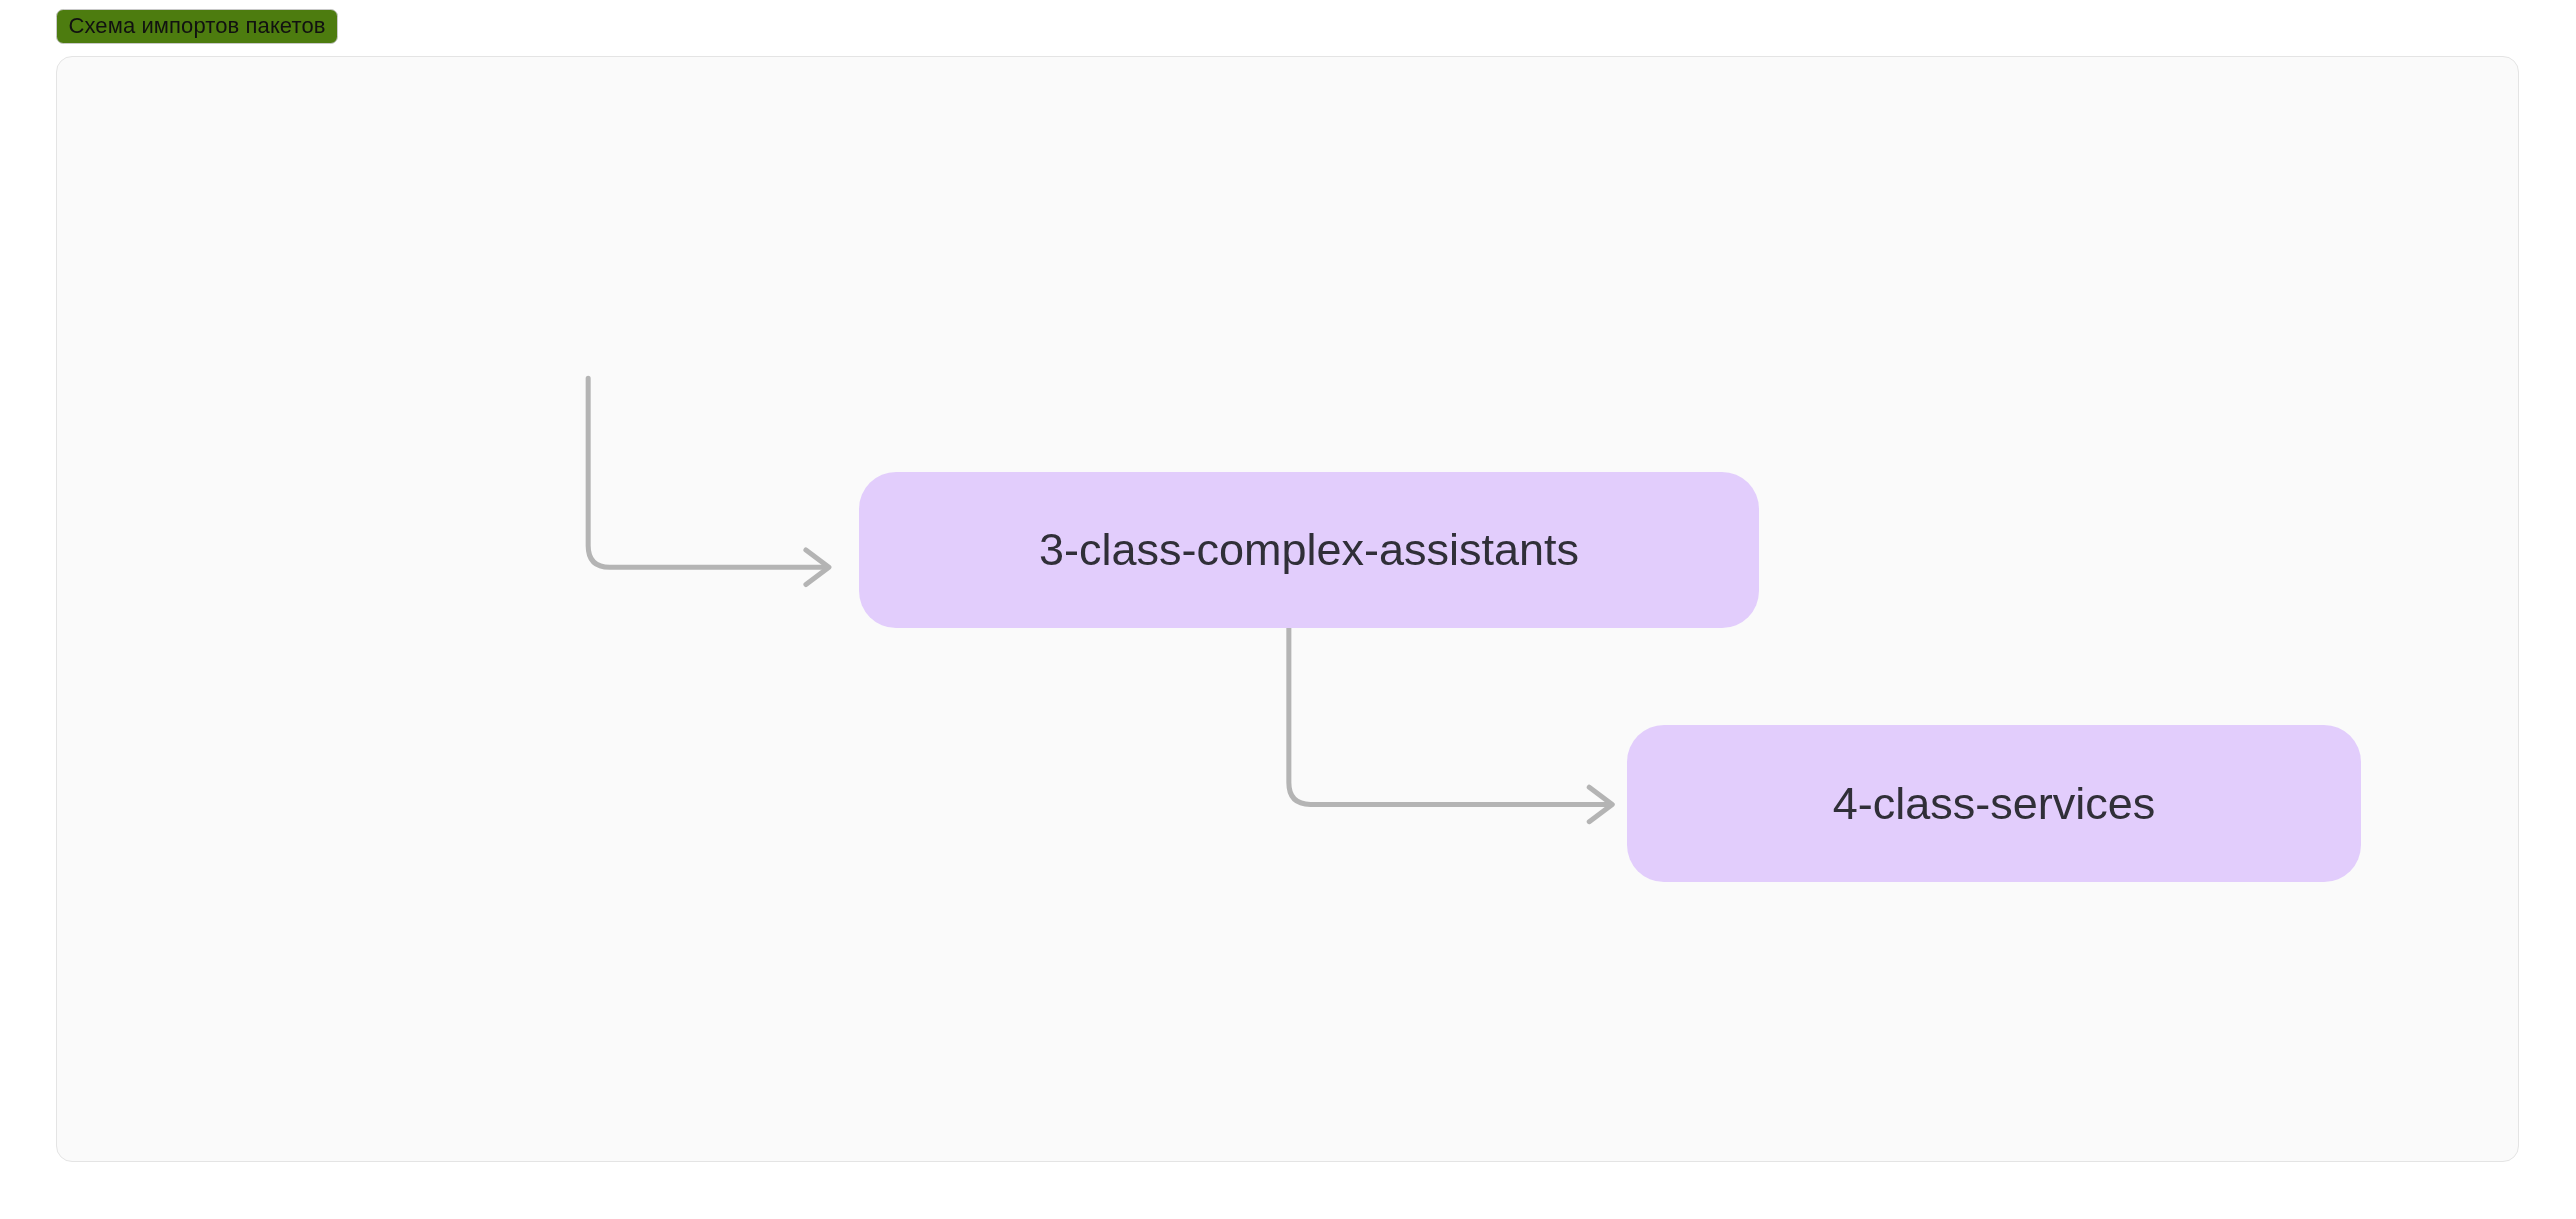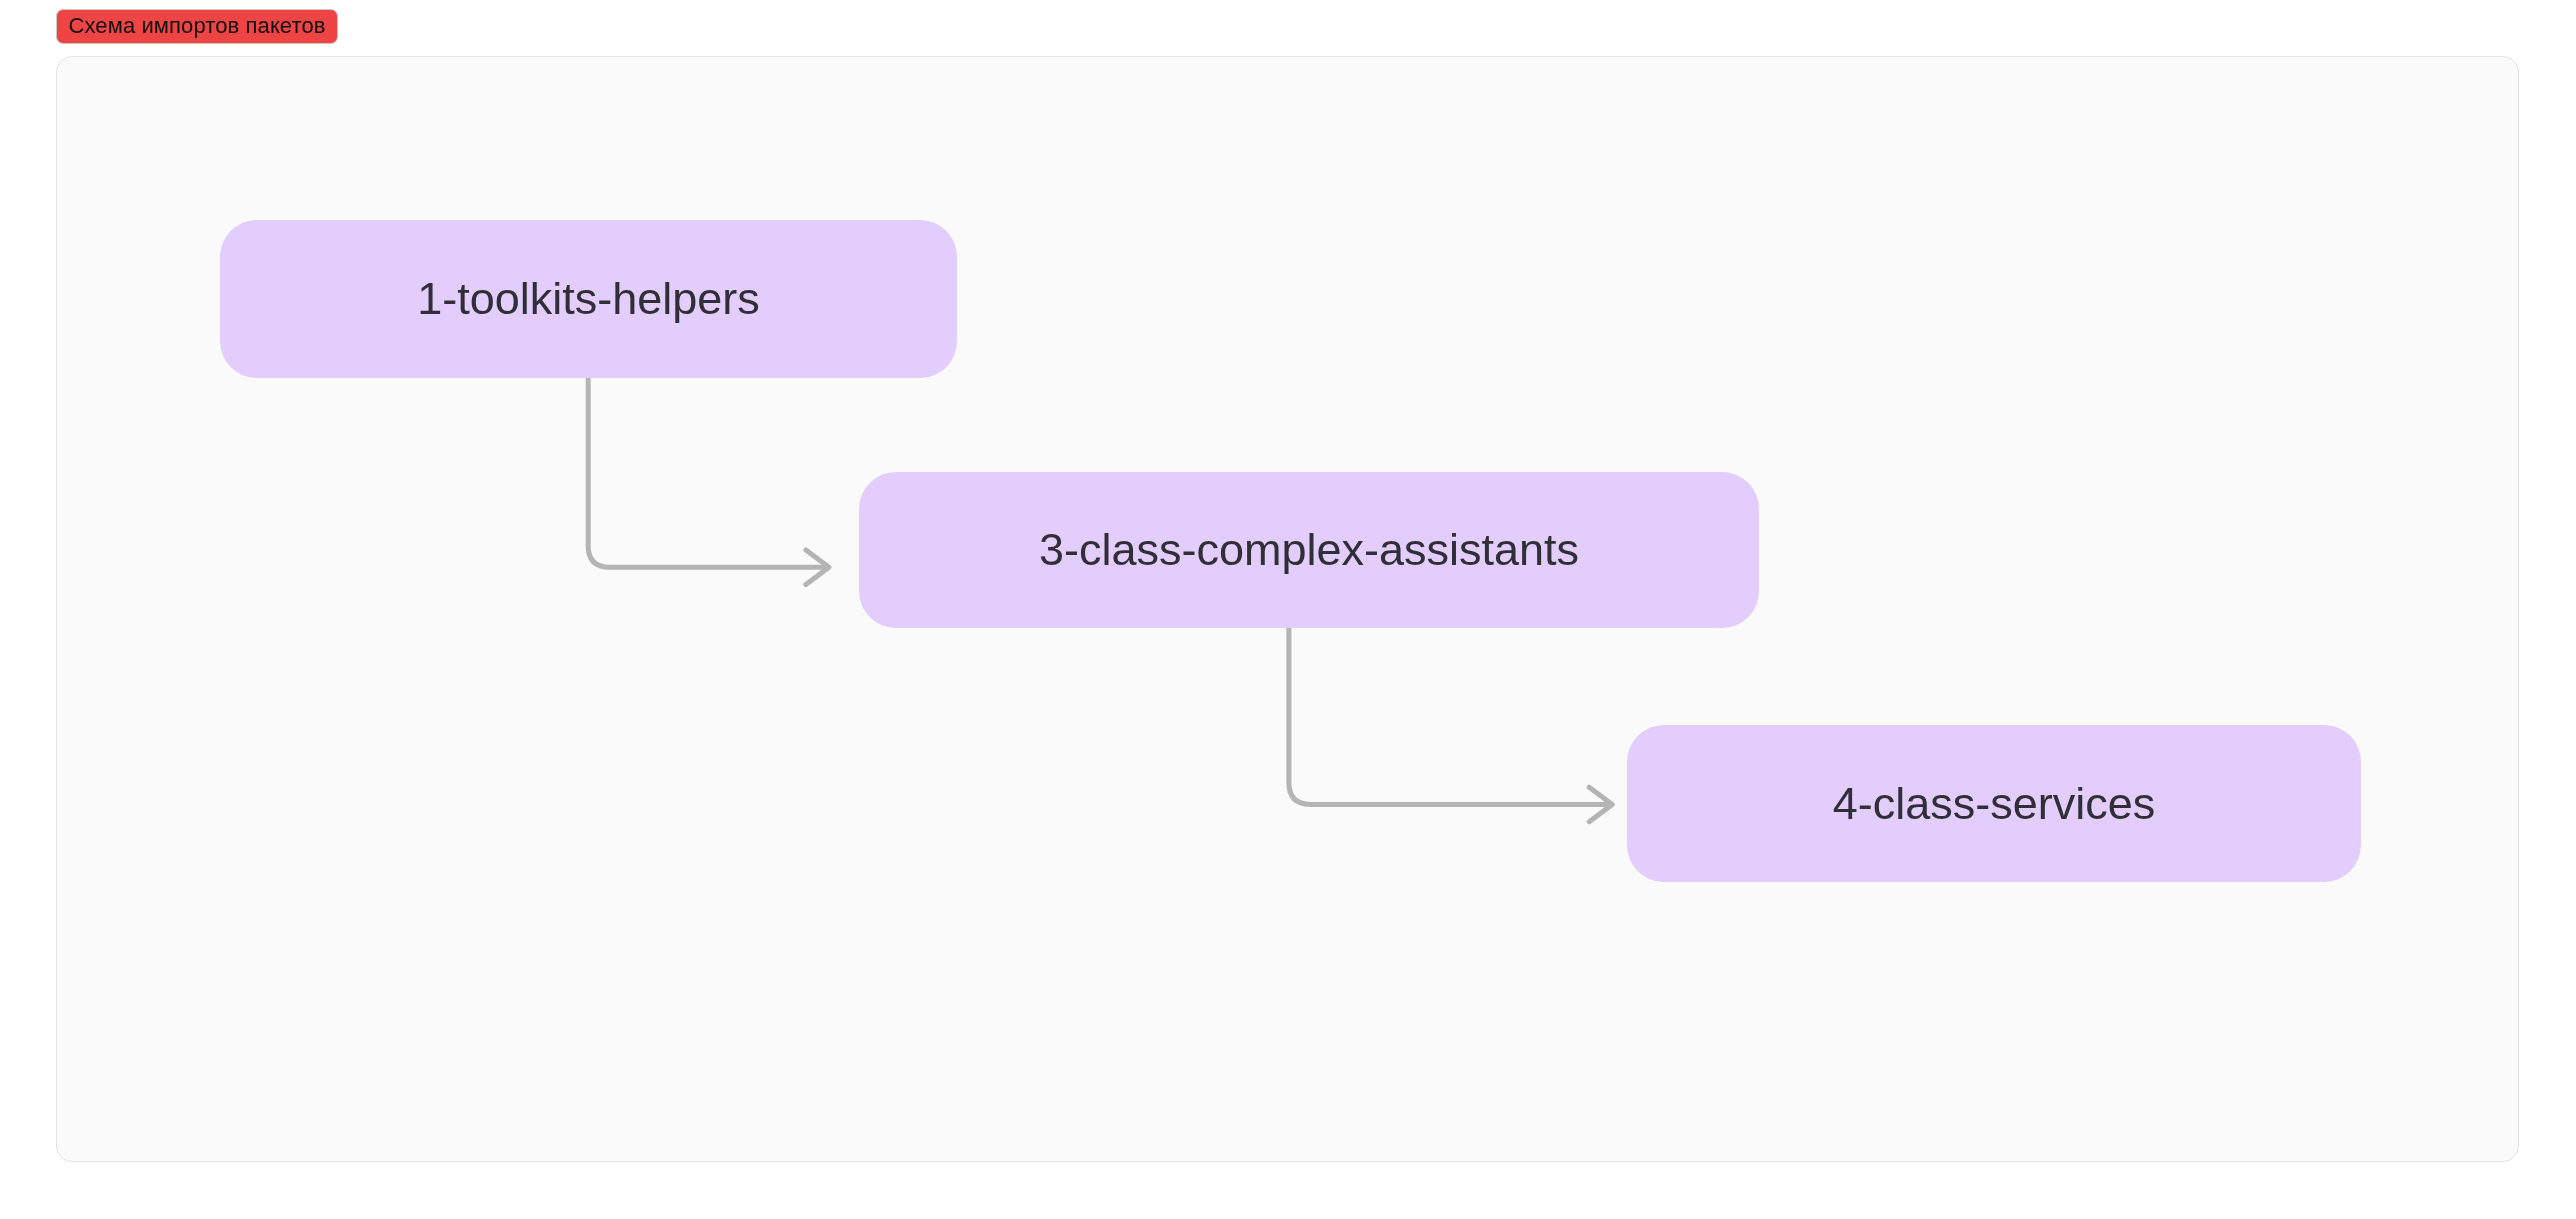--- a/index.html
+++ b/index.html
@@ -30,21 +30,21 @@
   }
   .tab-chip {
     position: absolute;
     left: 56px;
     top: 8.6px;
     height: 35px;
     box-sizing: border-box;
     padding: 0 11.5px;
     display: flex;
     align-items: center;
-    background: #ef4444;
+    background: #4d7c0f;
     border: 0.7px solid #c9c9c9;
     border-radius: 7.2px;
     color: #111111;
     font-size: 22px;
     line-height: 1;
     letter-spacing: 0.1px;
     white-space: nowrap;
   }
 
   
@@ -134,23 +134,20 @@
           <path class="edge-path" d="M 739 447 L 739 680 Q 739 710 769 710 L 1068 710"></path>
           <path class="edge-arrow" d="M 1042 686 L 1074 710 L 1042 734"></path>
         </g>
 
         <g>
           <path class="edge-path" d="M 1714 794 L 1714 1010 Q 1714 1040 1744 1040 L 2158 1040"></path>
           <path class="edge-arrow" d="M 2132 1016 L 2164 1040 L 2132 1064"></path>
         </g>
       </svg>
 
-      <div class="node" id="node-0">
-        <span class="node-label">1-toolkits-helpers</span>
-      </div>
 
       <div class="node" id="node-1">
         <span class="node-label">3-class-complex-assistants</span>
       </div>
 
       <div class="node" id="node-2">
         <span class="node-label">4-class-services</span>
       </div>
 
     </div>

